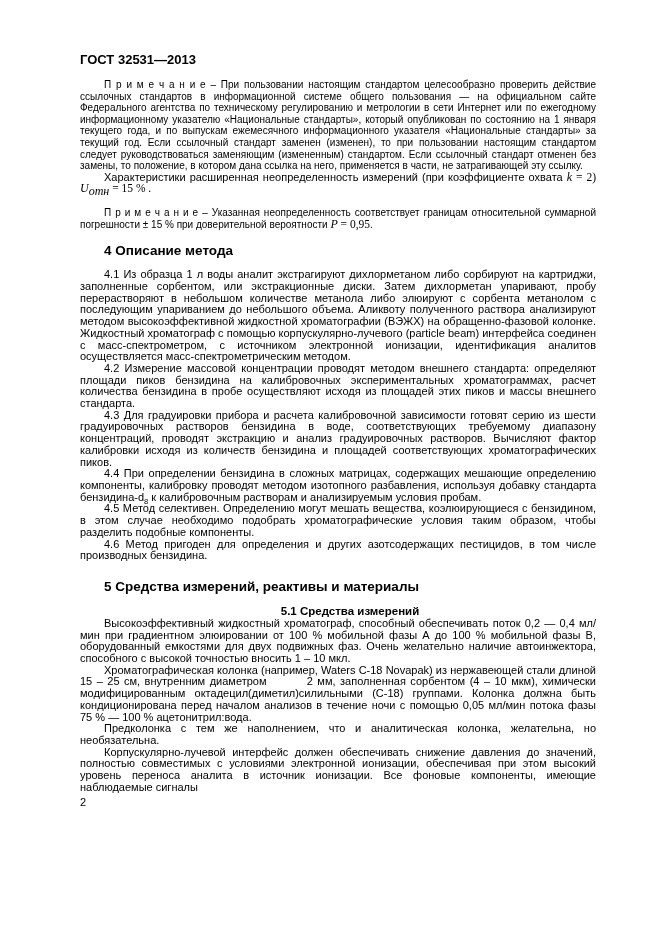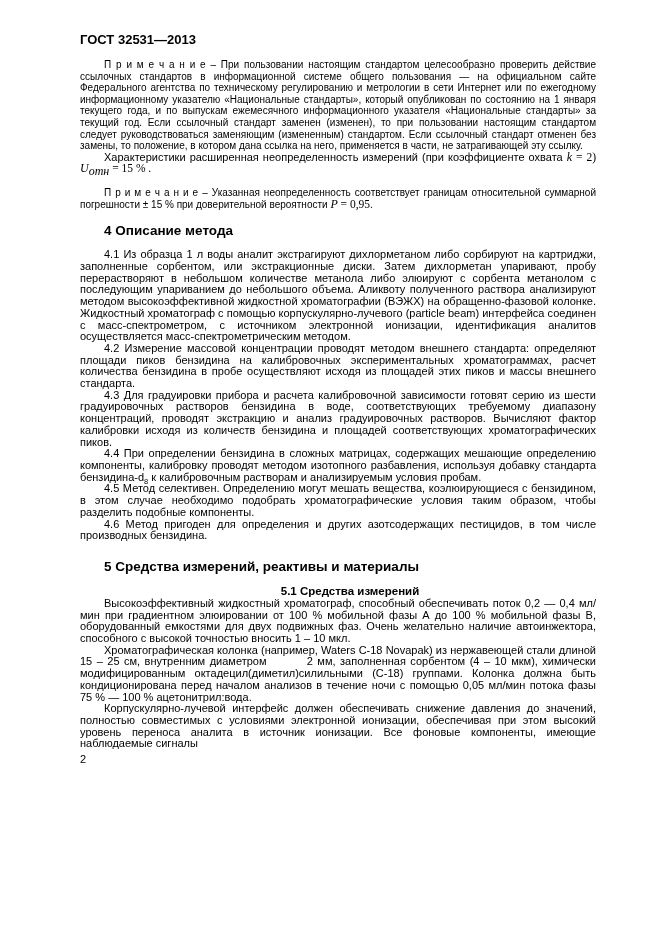--- a/index.html
+++ b/index.html
@@ -9,21 +9,21 @@
   }
   .page {
     position: relative;
     width: 661px;
     height: 936px;
     background: #ffffff;
     color: #000000;
     font-family: "Liberation Sans", sans-serif;
     overflow: hidden;
     box-sizing: border-box;
-    padding: 32px 65px 0 80px;
+    padding: 52px 65px 0 80px;
   }
   .doc-code {
     font-size: 13px;
     font-weight: bold;
     line-height: 15px;
     margin: 0 0 12px 0;
   }
   p {
     margin: 0;
     text-align: justify;
@@ -113,17 +113,18 @@
   <p class="body-text"><span>4.4 При определении бензидина в сложных матрицах, содержащих мешающие определению компоненты, калибровку проводят методом изотопного разбавления, используя добавку стандарта бензидина-d</span><sub class="chem-sub">8</sub><span> к калибровочным растворам и анализируемым условия пробам.</span></p>
   <p class="body-text">4.5 Метод селективен. Определению могут мешать вещества, коэлюирующиеся с бензидином, в этом случае необходимо подобрать хроматографические условия таким образом, чтобы разделить подобные компоненты.</p>
   <p class="body-text">4.6 Метод пригоден для определения и других азотсодержащих пестицидов, в том числе производных бензидина.</p>
 
   <h2 class="sec-heading sec-heading-5">5 Средства измерений, реактивы и материалы</h2>
 
   <h3 class="sub-heading">5.1 Средства измерений</h3>
 
   <p class="body-text">Высокоэффективный жидкостный хроматограф, способный обеспечивать поток 0,2 — 0,4 мл/мин при градиентном элюировании от 100 % мобильной фазы А до 100 % мобильной фазы В, оборудованный емкостями для двух подвижных фаз. Очень желательно наличие автоинжектора, способного с высокой точностью вносить 1 – 10 мкл.</p>
   <p class="body-text">Хроматографическая колонка (например, Waters C-18 Novapak) из нержавеющей стали длиной 15 – 25 см, внутренним диаметром &nbsp;&nbsp;&nbsp;&nbsp;&nbsp;&nbsp;&nbsp; 2 мм, заполненная сорбентом (4 – 10 мкм), химически модифицированным октадецил(диметил)силильными (С-18) группами. Колонка должна быть кондиционирована перед началом анализов в течение ночи с помощью 0,05 мл/мин потока фазы 75 % — 100 % ацетонитрил:вода.</p>
+  <p class="body-text">Предколонка с тем же наполнением, что и аналитическая колонка, желательна, но необязательна.</p>
   <p class="body-text">Корпускулярно-лучевой интерфейс должен обеспечивать снижение давления до значений, полностью совместимых с условиями электронной ионизации, обеспечивая при этом высокий уровень переноса аналита в источник ионизации. Все фоновые компоненты, имеющие наблюдаемые сигналы</p>
 
   <p class="page-number">2</p>
 
 </div>
 
 </body></html>

